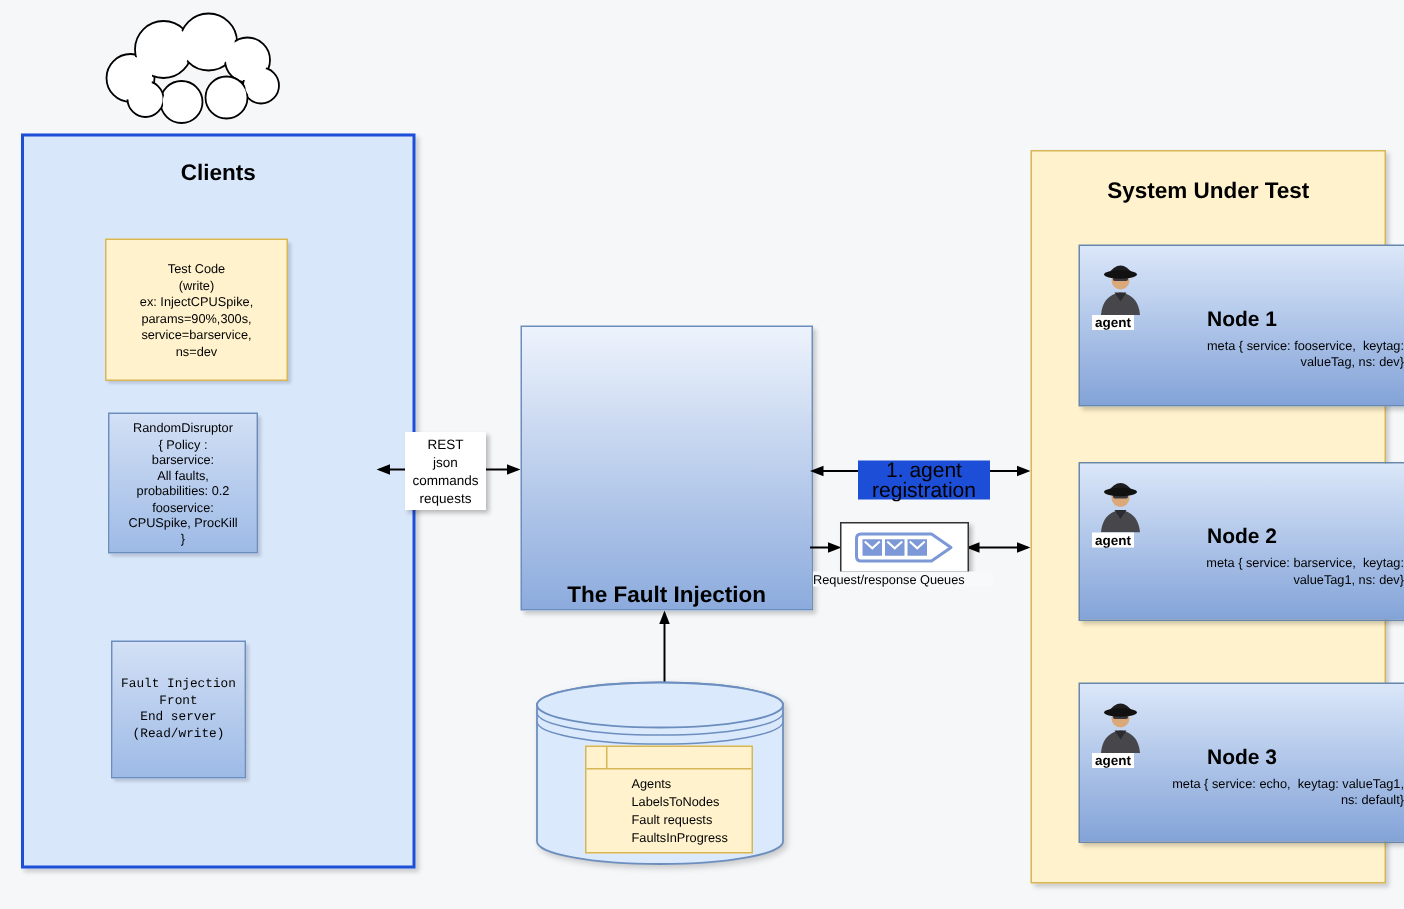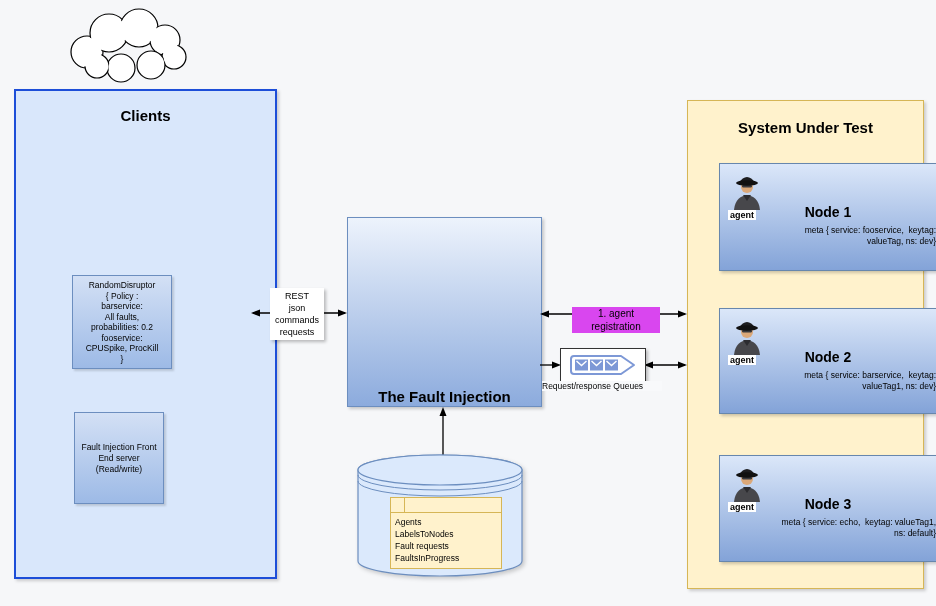--- a/index.html
+++ b/index.html
@@ -66,21 +66,21 @@
     position:absolute;left:8px;top:46px;
     background:#fff;font-weight:bold;font-size:9px;padding:0 2px;
   }
   
   .float-label{
     background:#fff;text-align:center;
     box-shadow:2px 2px 3px rgba(0,0,0,0.25);
     font-size:9px;line-height:12px;padding:2px 3px;
   }
   .line-label{
-    background:#d946ef;text-align:center;font-size:10px;
+    background:#1d4ed8;text-align:center;font-size:14px;
     padding:0 2px;line-height:13px;
   }
   .queue-caption{
     text-align:left;font-size:8.5px;background:#f8f9fb;
   }
   .queue-box{
     background:#fff;border:1px solid #333;
     box-shadow:2px 2px 3px rgba(0,0,0,0.25);
     display:flex;align-items:center;justify-content:center;
   }
@@ -114,33 +114,41 @@
         <circle cx="99" cy="60" r="12.5"></circle>
       <circle cx="69" cy="63" r="12.5"></circle>
         <circle cx="45" cy="61" r="10.5"></circle>
     </g>
   </svg>
 </div>
 
 <div class="abs panel-blue" style="left:14px;top:89px;width:237px;height:486px;">
   <div class="panel-title" style="top:16px;">Clients</div>
 
+  <div class="abs box-yellow" style="left:54px;top:68px;width:120px;height:93px;">
+    <div>Test Code</div>
+    <div>(write)</div>
+    <div>ex: InjectCPUSpike,</div>
+    <div>params=90%,300s,</div>
+    <div>service=barservice,</div>
+    <div>ns=dev</div>
+  </div>
 
   <div class="abs box-grad" style="left:56px;top:184px;width:98px;height:92px;line-height:10.5px;">
     <div>RandomDisruptor</div>
     <div>{ Policy :</div>
     <div>barservice:</div>
     <div>All faults,</div>
     <div>probabilities: 0.2</div>
     <div>fooservice:</div>
     <div>CPUSpike, ProcKill</div>
     <div>}</div>
   </div>
 
-  <div class="abs box-grad" style="left:58px;top:321px;width:88px;height:90px;">
+  <div class="abs box-grad" style="left:58px;top:336px;width:88px;height:90px;font-family:Liberation Mono, monospace;">
     <div>Fault Injection Front</div>
     <div>End server</div>
     <div>(Read/write)</div>
   </div>
 </div>
 
 <svg class="abs" style="left:251px;top:306px;" width="96" height="14">
   <line x1="2" y1="7" x2="94" y2="7" stroke="#000" stroke-width="1.3"></line>
   <polygon points="0,7 9,3.5 9,10.5" fill="#000"></polygon>
   <polygon points="96,7 87,3.5 87,10.5" fill="#000"></polygon>
@@ -167,21 +175,21 @@
   <path d="M2,17 A82,15 0 0 1 166,17 L166,108 A82,15 0 0 1 2,108 Z" fill="#dbe9fc" stroke="#6c8ebf" stroke-width="1.2"></path>
   <ellipse cx="84" cy="17" rx="82" ry="15" fill="#dbe9fc" stroke="#6c8ebf" stroke-width="1.2"></ellipse>
   <path d="M2,22 A82,15 0 0 0 166,22" fill="none" stroke="#6c8ebf" stroke-width="1"></path>
   <path d="M2,28 A82,15 0 0 0 166,28" fill="none" stroke="#6c8ebf" stroke-width="1"></path>
 </svg>
 
 <div class="abs" style="left:390px;top:497px;width:110px;height:70px;background:#fff2cc;border:1px solid #d6b656;font-size:8.5px;">
   <div style="height:14px;border-bottom:1px solid #d6b656;">
     <div style="width:13px;height:100%;border-right:1px solid #d6b656;"></div>
   </div>
-  <div style="padding:3px 0 0 4px;line-height:12px;">
+  <div style="padding:3px 0 0 4px;line-height:12px;margin-left:26px;">
     <div>Agents</div>
     <div>LabelsToNodes</div>
     <div>Fault requests</div>
     <div>FaultsInProgress</div>
   </div>
 </div>
 
 <svg class="abs" style="left:540px;top:307px;" width="147" height="14">
   <line x1="2" y1="7" x2="145" y2="7" stroke="#000" stroke-width="1.3"></line>
   <polygon points="0,7 9,3.5 9,10.5" fill="#000"></polygon>

